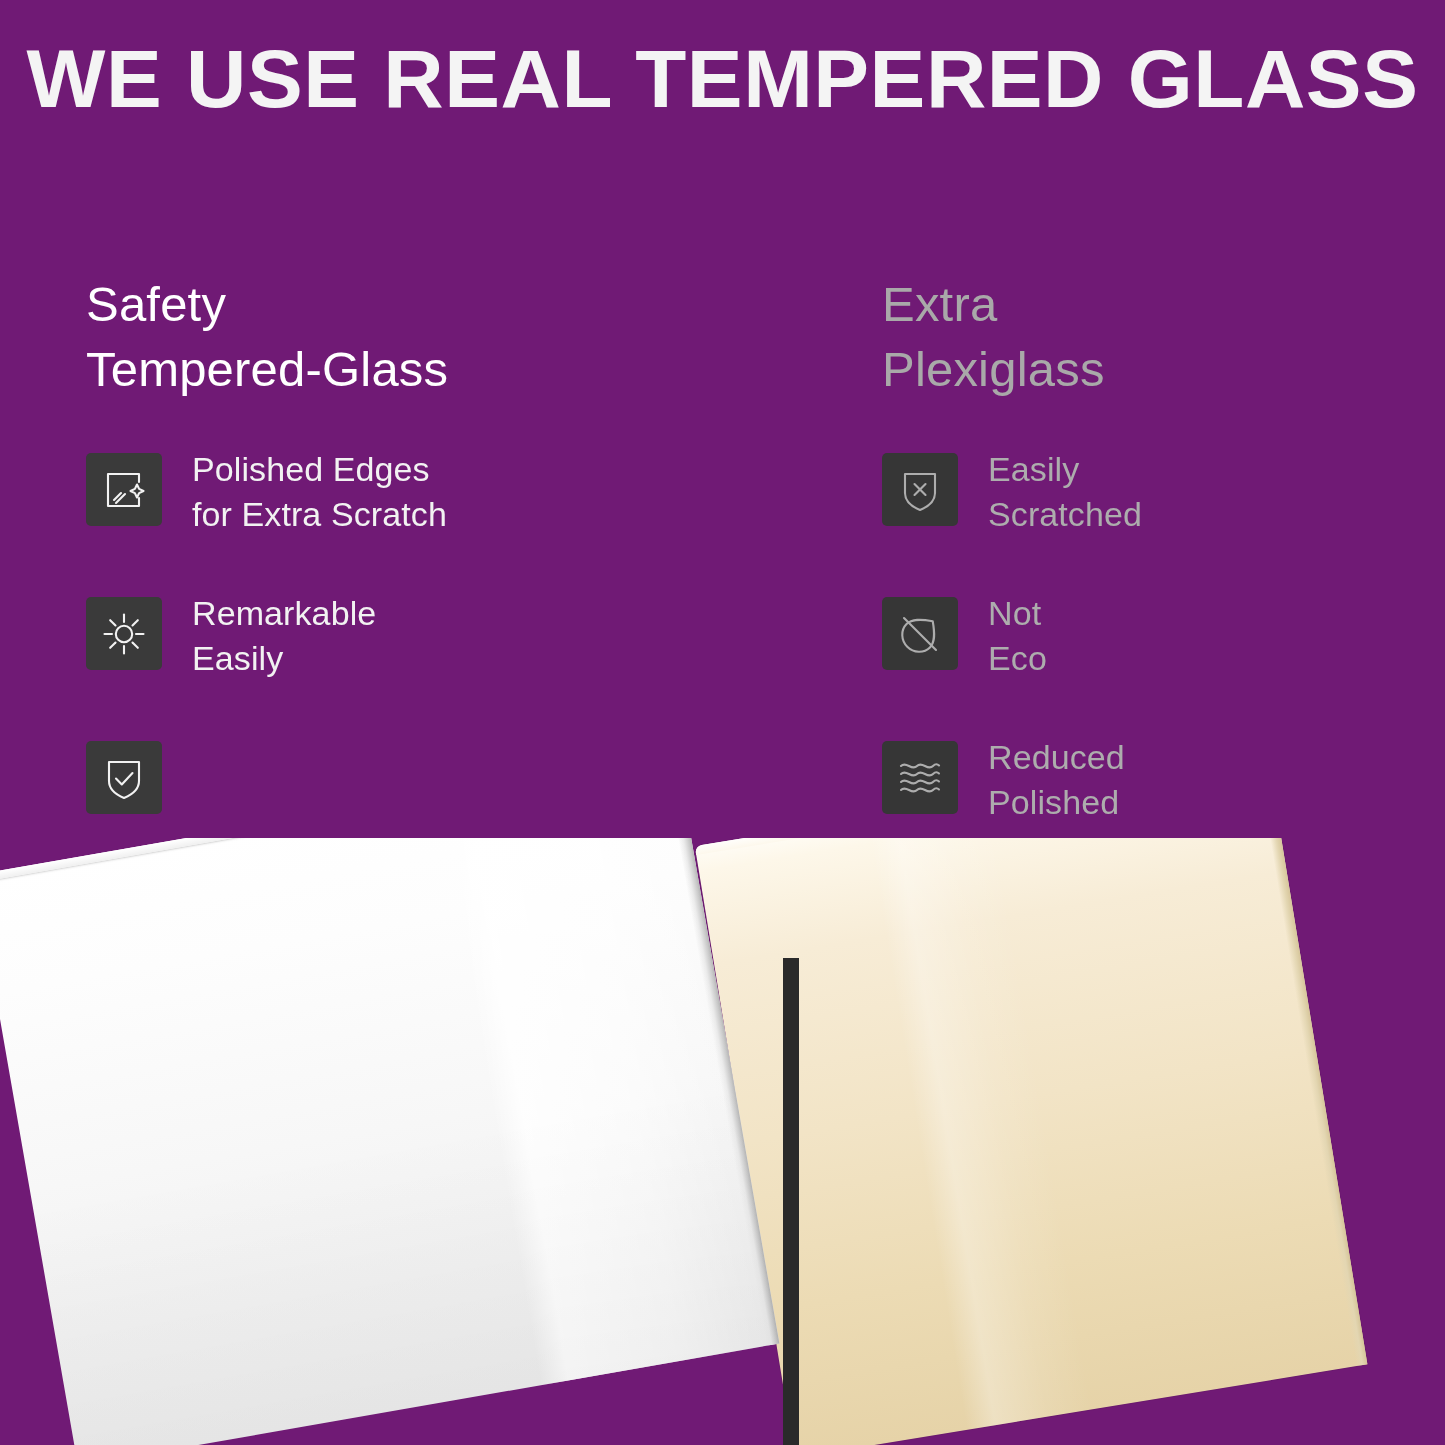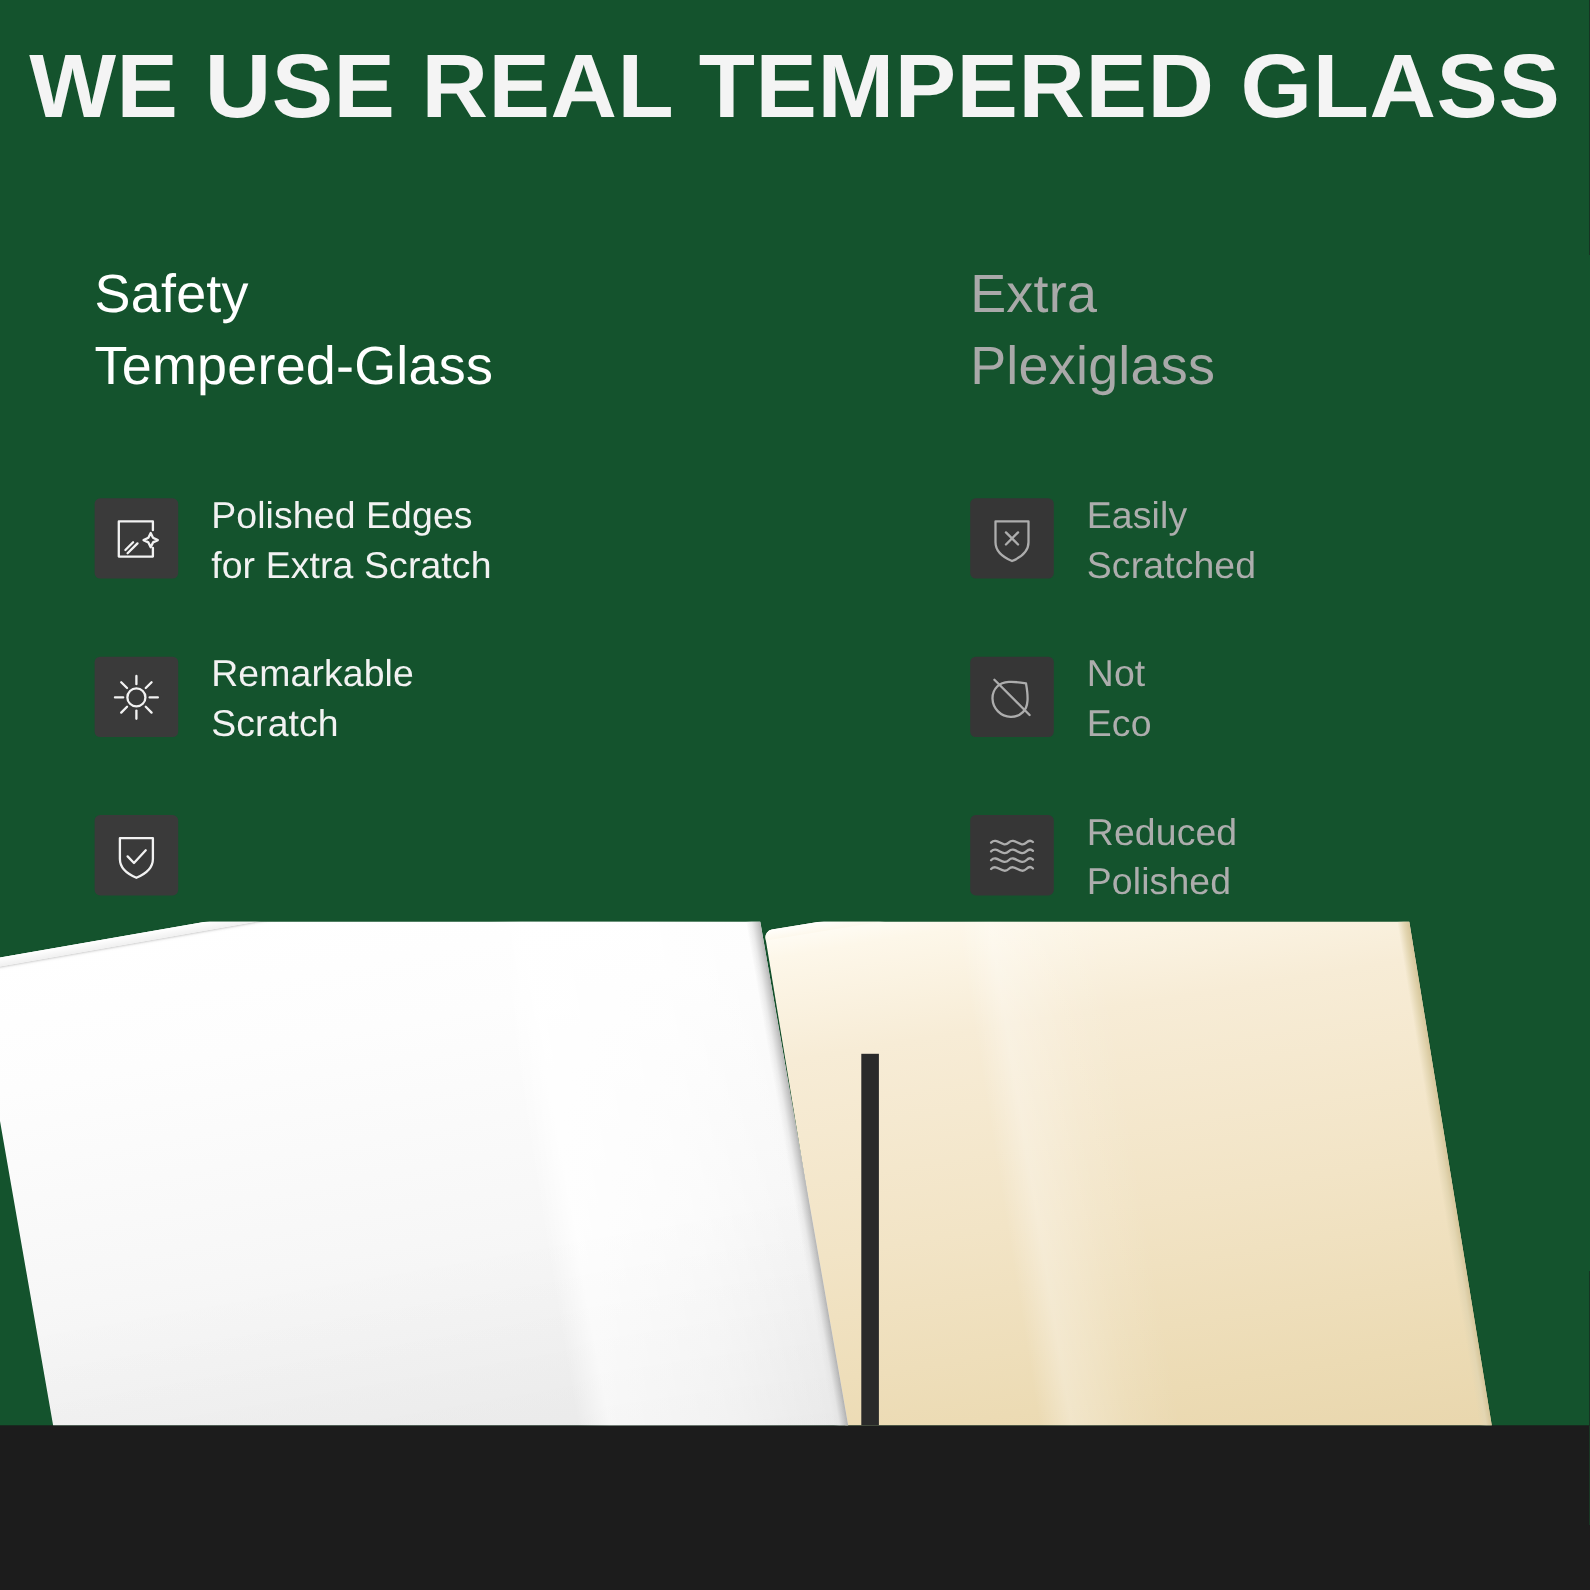--- a/index.html
+++ b/index.html
@@ -3,22 +3,22 @@
 <meta charset="utf-8">
 <style>
   html, body {
     margin: 0;
     padding: 0;
     background: #1c1c1c;
   }
   #page {
     position: relative;
     width: 1445px;
-    height: 1296px;
-    background: #14532d;
+    height: 1445px;
+    background: #701a75;
     overflow: hidden;
     font-family: "Liberation Sans", sans-serif;
     -webkit-font-smoothing: antialiased;
   }
 
   
   #headline {
     position: absolute;
     left: 0;
     top: 36px;
@@ -40,20 +40,21 @@
   }
   #col-left  { left: 86px;  width: 760px; }
   #col-right { left: 882px; width: 520px; }
 
   .col-title {
     font-size: 49px;
     font-weight: 300;
     line-height: 1.33;
     letter-spacing: 0.2px;
     white-space: pre-line;
+    margin-top: 36px;
   }
   #col-left  .col-title { color: #ffffff; }
   #col-right .col-title { color: #a9a9a9; }
 
   
   .features {
     position: absolute;
     top: 215px;
     left: 0;
     width: 100%;
@@ -267,21 +268,21 @@
             <path d="M23 35 V42.5"></path>
             <path d="M3.5 23 H11"></path>
             <path d="M35 23 H42.5"></path>
             <path d="M9.2 9.2 L14.5 14.5"></path>
             <path d="M31.5 31.5 L36.8 36.8"></path>
             <path d="M36.8 9.2 L31.5 14.5"></path>
             <path d="M14.5 31.5 L9.2 36.8"></path>
           </svg>
         </div>
         <div class="feature-label">Remarkable
-Scratch</div>
+Easily</div>
       </div>
 
       <div class="feature-row">
         <div class="icon-tile">
           <svg width="46" height="46" viewBox="0 0 46 46" fill="none" stroke="#f2f2f2" stroke-width="2.1" stroke-linecap="round" stroke-linejoin="round">
             <path d="M8 7 H38 V26 C38 34 31.5 39.5 23 43 C14.5 39.5 8 34 8 26 Z"></path>
             <path d="M15 23.5 L20.8 29.5 L31.5 18"></path>
           </svg>
         </div>
       </div>

